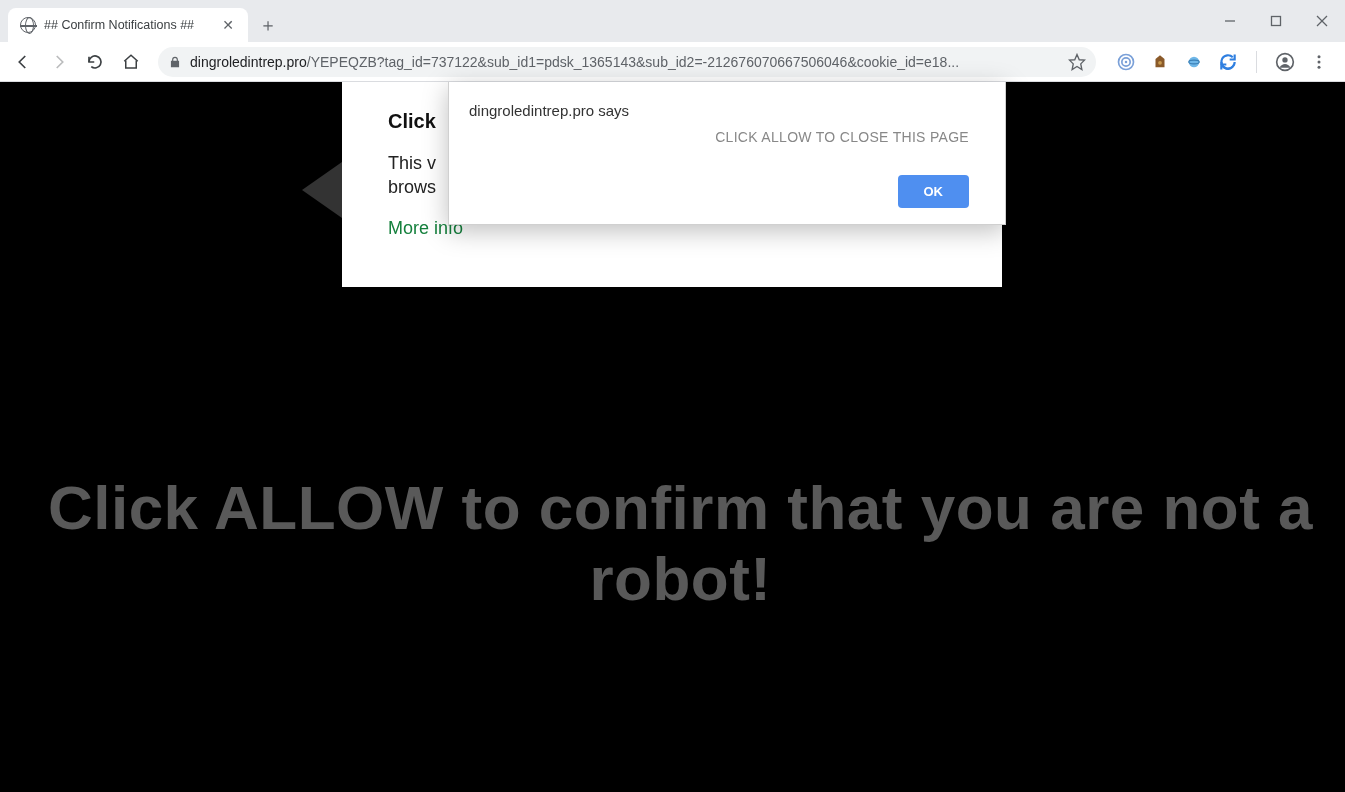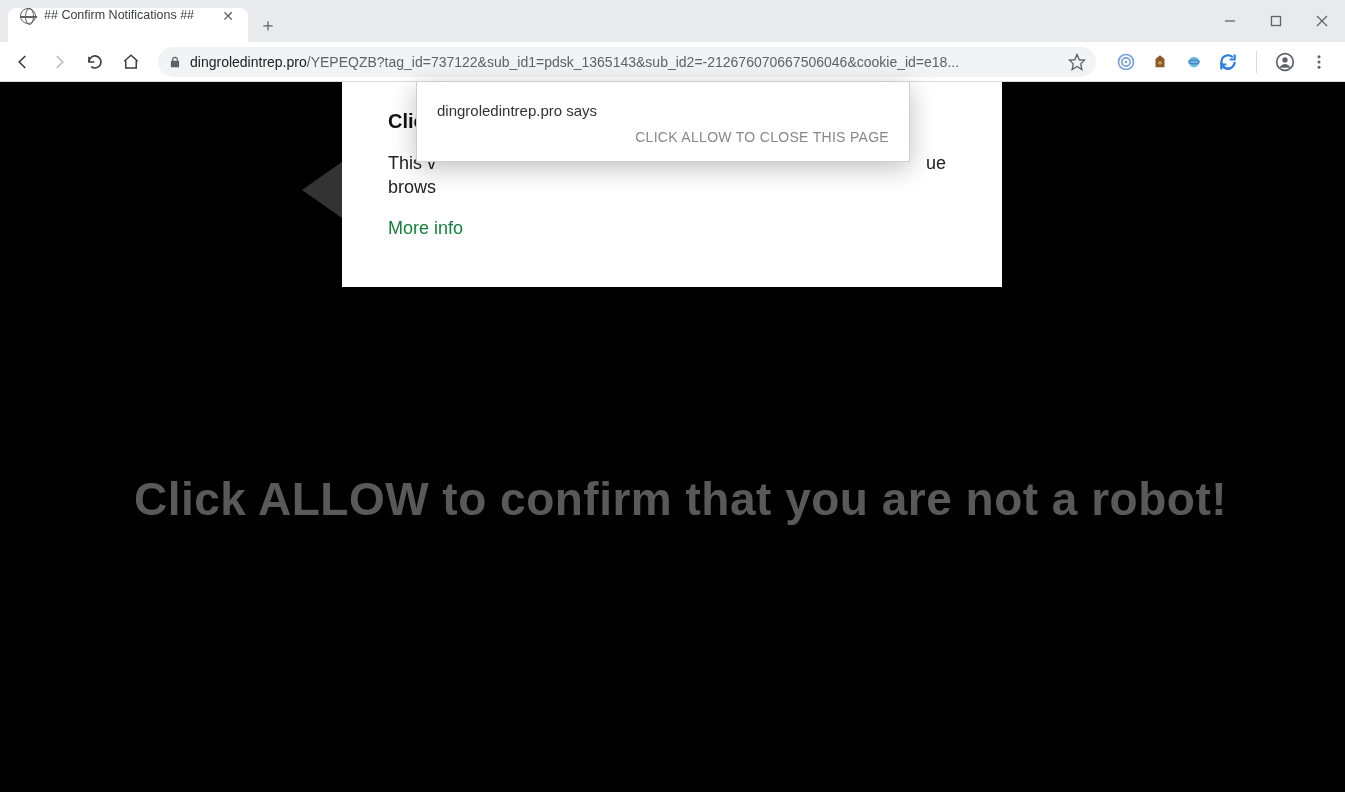--- a/index.html
+++ b/index.html
@@ -17,20 +17,21 @@
     display: flex;
     align-items: flex-end;
     position: relative;
   }
   .tab {
     margin-left: 8px;
     background: #fff;
     border-radius: 8px 8px 0 0;
     height: 34px;
     display: flex;
+    align-items: center;
     padding: 0 12px;
     gap: 8px;
     min-width: 240px;
     position: relative;
   }
   .tab .globe {
     width: 16px; height: 16px; border: 1.5px solid #5f6368; border-radius: 50%;
     position: relative;
   }
   .tab .globe::before {
@@ -72,40 +73,40 @@
   .url .path { color:#5f6368; }
   .star { width:18px; height:18px; color:#5f6368;}
   .ext-area { display:flex; align-items:center; gap:14px; padding:0 8px;}
   .ext-icon { width:20px; height:20px; display:flex; align-items:center; justify-content:center;}
   .divider { width:1px; height:22px; background:#dadce0; margin:0 4px;}
   .content {
     position:relative; width:100%; height:710px; background:#000;
   }
   .big-text {
     position:absolute; top:390px; left:16px; right:0; text-align:center;
-    font-size:46px; font-weight:700; color:#595959; letter-spacing:0.5px;
+    font-size:62px; font-weight:700; color:#595959; letter-spacing:0.5px;
     font-family: Arial, sans-serif;
   }
   .white-panel {
     position:absolute; top:0; left:342px; width:660px; height:205px; background:#fff;
     padding: 28px 40px 18px 46px;
   }
   .arrow-left {
     position:absolute; left:-40px; top:80px;
     width:0;height:0; border-top:28px solid transparent; border-bottom:28px solid transparent;
     border-right:40px solid #333;
   }
   .panel-heading { font-size:20px; font-weight:700; color:#111; margin-bottom:18px;}
   .panel-body { font-size:18px; color:#222; line-height:1.35; }
   .more-info { color:#15803d; font-size:18px; margin-top:18px; display:inline-block; cursor:pointer;}
   .js-dialog {
-    position:absolute; top:0; left:416px; width:494px; background:#fff;
+    position:absolute; top:0; left:448px; width:558px; background:#fff;
     border:1px solid #d0d0d0; border-top:none;
     box-shadow: 0 6px 24px rgba(0,0,0,0.25);
-    padding: 20px 20px 16px 20px;
+    padding: 20px 36px 16px 20px;
     z-index: 50;
   }
   .dlg-origin { font-size:15px; color:#333; margin-bottom:10px;}
   .dlg-msg { font-size:14px; color:#888; letter-spacing:0.3px;text-align:right;}
   .dlg-actions { display:flex; justify-content:flex-end; margin-top:30px;}
   .ok-btn {
     background:#4f8ff0; color:#fff; border:none; border-radius:4px;
     padding: 9px 26px; font-size:13px; font-weight:600; cursor:pointer;
   }
 </style>
@@ -230,14 +231,17 @@
       <span style="display:inline-block; width:480px;"></span>
       <span>ue</span><br>
       <span>brows</span>
     </div>
     <a class="more-info">More info</a>
   </div>
 
   <div class="js-dialog">
     <div class="dlg-origin">dingroledintrep.pro says</div>
     <div class="dlg-msg">CLICK ALLOW TO CLOSE THIS PAGE</div>
+    <div class="dlg-actions">
+      <button class="ok-btn">OK</button>
+    </div>
   </div>
 </div>
 
 </body></html>

